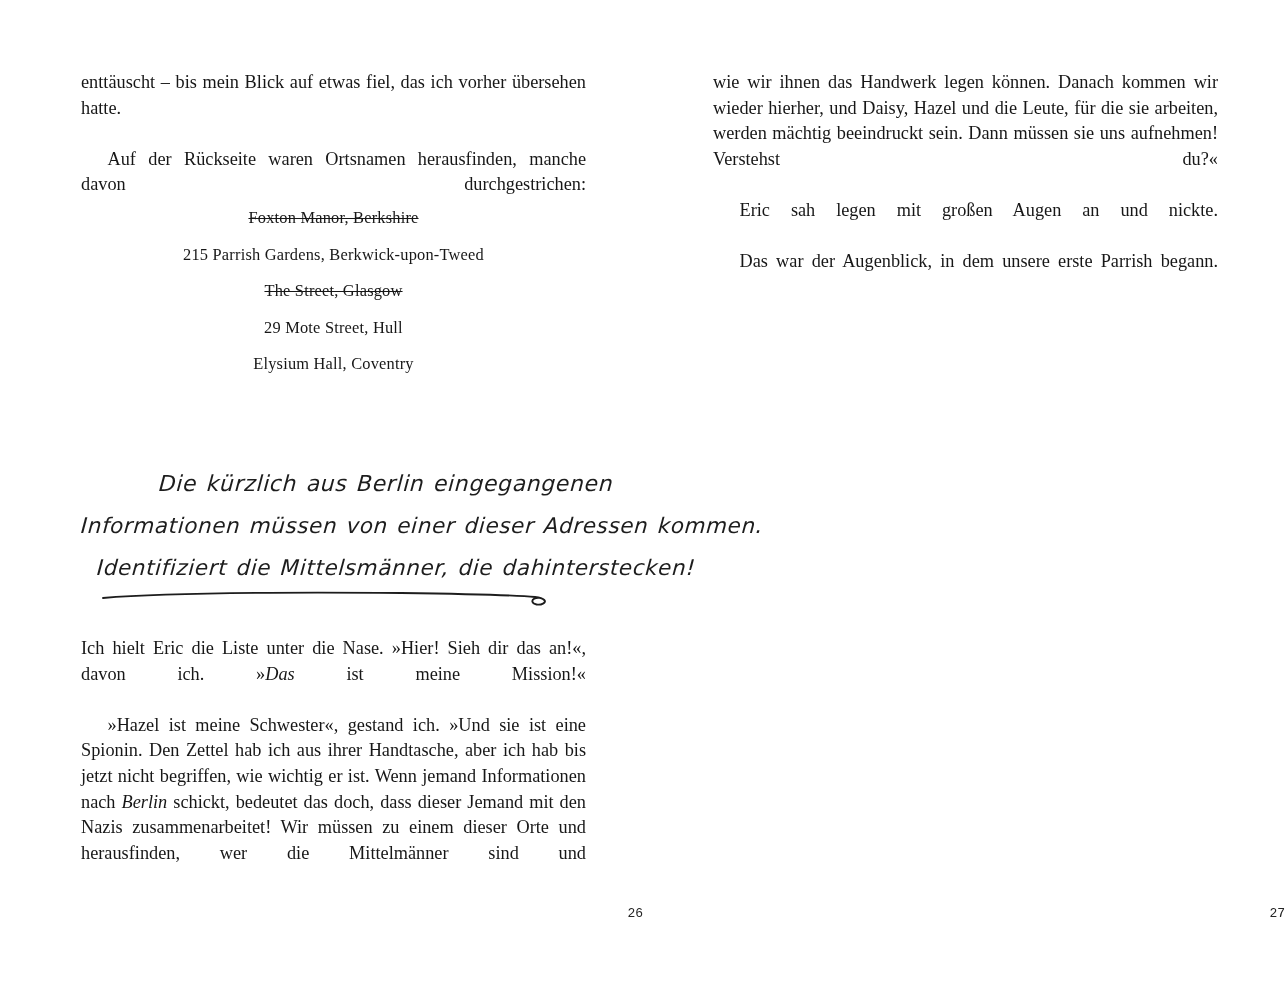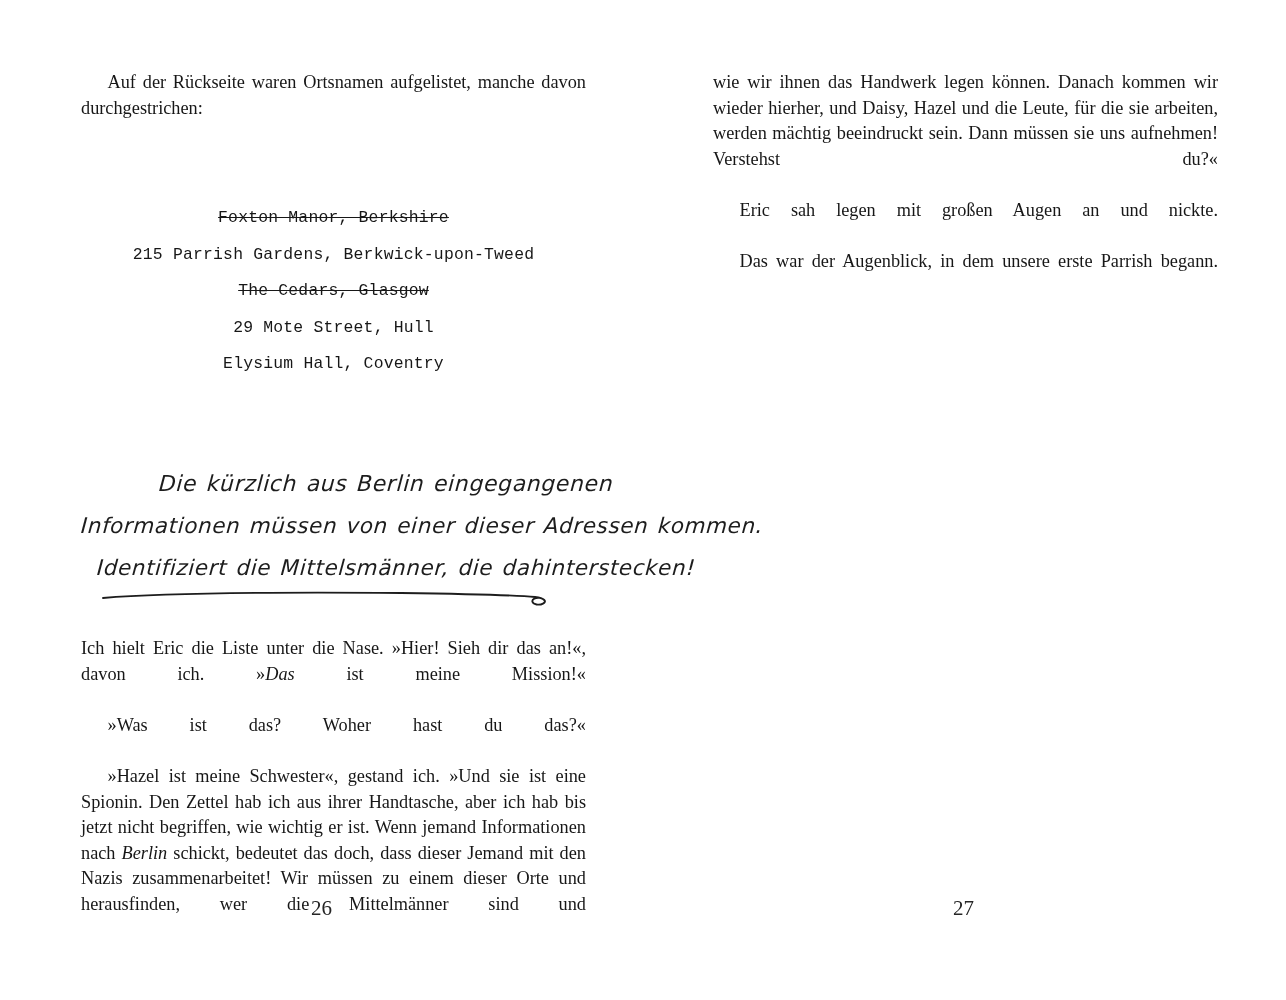--- a/index.html
+++ b/index.html
@@ -58,21 +58,21 @@
   }
 
   em { font-style: italic; }
 
   
   .address-list {
     position: absolute;
     left: 81px;
     width: 505px;
     top: 200px;
-    font-family: Liberation Mono, monospace;
+    font-family: Liberation Serif, serif;
     font-size: 16.4px;
     letter-spacing: 0.2px;
     color: #171717;
     text-align: center;
   }
   .address-line {
     display: block;
     line-height: 36.5px;
     white-space: nowrap;
   }
@@ -112,65 +112,63 @@
     width: 455px;
     height: 22px;
     overflow: visible;
   }
 
   
   .folio {
     position: absolute;
     bottom: 0;
     width: 100%;
-    text-align: center;
-    font-size: 21px;
+    text-align: right;
+    font-size: 13px;
     color: #252525;
-    font-family: Liberation Serif, serif;
+    font-family: Liberation Mono, monospace;
   }
   .page-left  .folio { bottom: 79px; left: 0px; }
   .page-right .folio { bottom: 79px; left: -1px; }
 </style>
 </head>
 <body>
 
 <div class="spread">
 
   <div class="page page-left">
 
     <div class="text-column">
-      <p class="indent">Auf der Rückseite waren Ortsnamen aufgelistet, manche davon durchgestrichen:</p>
+      <p>enttäuscht – bis mein Blick auf etwas fiel, das ich vorher über­sehen hatte.</p>
+      <p class="indent">Auf der Rückseite waren Ortsnamen herausfinden, manche davon durchgestrichen:</p>
     </div>
 
     <div class="address-list">
       <span class="address-line struck">Foxton Manor, Berkshire</span>
       <span class="address-line">215 Parrish Gardens, Berkwick-upon-Tweed</span>
-      <span class="address-line struck">The Cedars, Glasgow</span>
+      <span class="address-line struck">The Street, Glasgow</span>
       <span class="address-line">29 Mote Street, Hull</span>
       <span class="address-line">Elysium Hall, Coventry</span>
     </div>
 
 
     <div class="hand-note">
       <span class="hand-line l1">Die kürzlich aus Berlin eingegangenen</span>
       <span class="hand-line l2">Informationen müssen von einer dieser Adressen kommen.</span>
       <span class="hand-line l3">Identifiziert die Mittelsmänner, die dahinterstecken!</span>
       <svg class="hand-underline" viewBox="0 0 455 22">
         <path d="M2,9 C60,4 170,3 300,4 C370,5 415,6 434,8
                  C444,9.2 446,12.5 442,14.6 C438.2,16.6 432,15.6 431.4,12.6
                  C430.9,10 434.5,8.4 438.5,8.8" fill="none" stroke="#1d1d1d" stroke-width="1.9" stroke-linecap="round" stroke-linejoin="round"></path>
       </svg>
     </div>
 
     <div class="text-column" style="top:636px;">
       <p>
         <span>Ich hielt Eric die Liste unter die Nase. »Hier! Sieh dir das an!«, davon ich. »</span><em>Das</em><span> ist meine Mission!«</span>
-      </p>
-      <p class="indent">
-        <span>»Was ist das? Woher hast du das?«</span>
       </p>
       <p class="indent">
         <span>»Hazel ist meine Schwester«, gestand ich. »Und sie ist eine Spionin. Den Zettel hab ich aus ihrer Handtasche, aber ich hab bis jetzt nicht begriffen, wie wichtig er ist. Wenn jemand Informationen nach </span><em>Berlin</em><span> schickt, bedeutet das doch, dass dieser Jemand mit den Nazis zusammenarbeitet! Wir müssen zu einem dieser Orte und herausfinden, wer die Mittelmänner sind und</span>
       </p>
     </div>
 
     <div class="folio">26</div>
   </div>
 
   <div class="page page-right">

